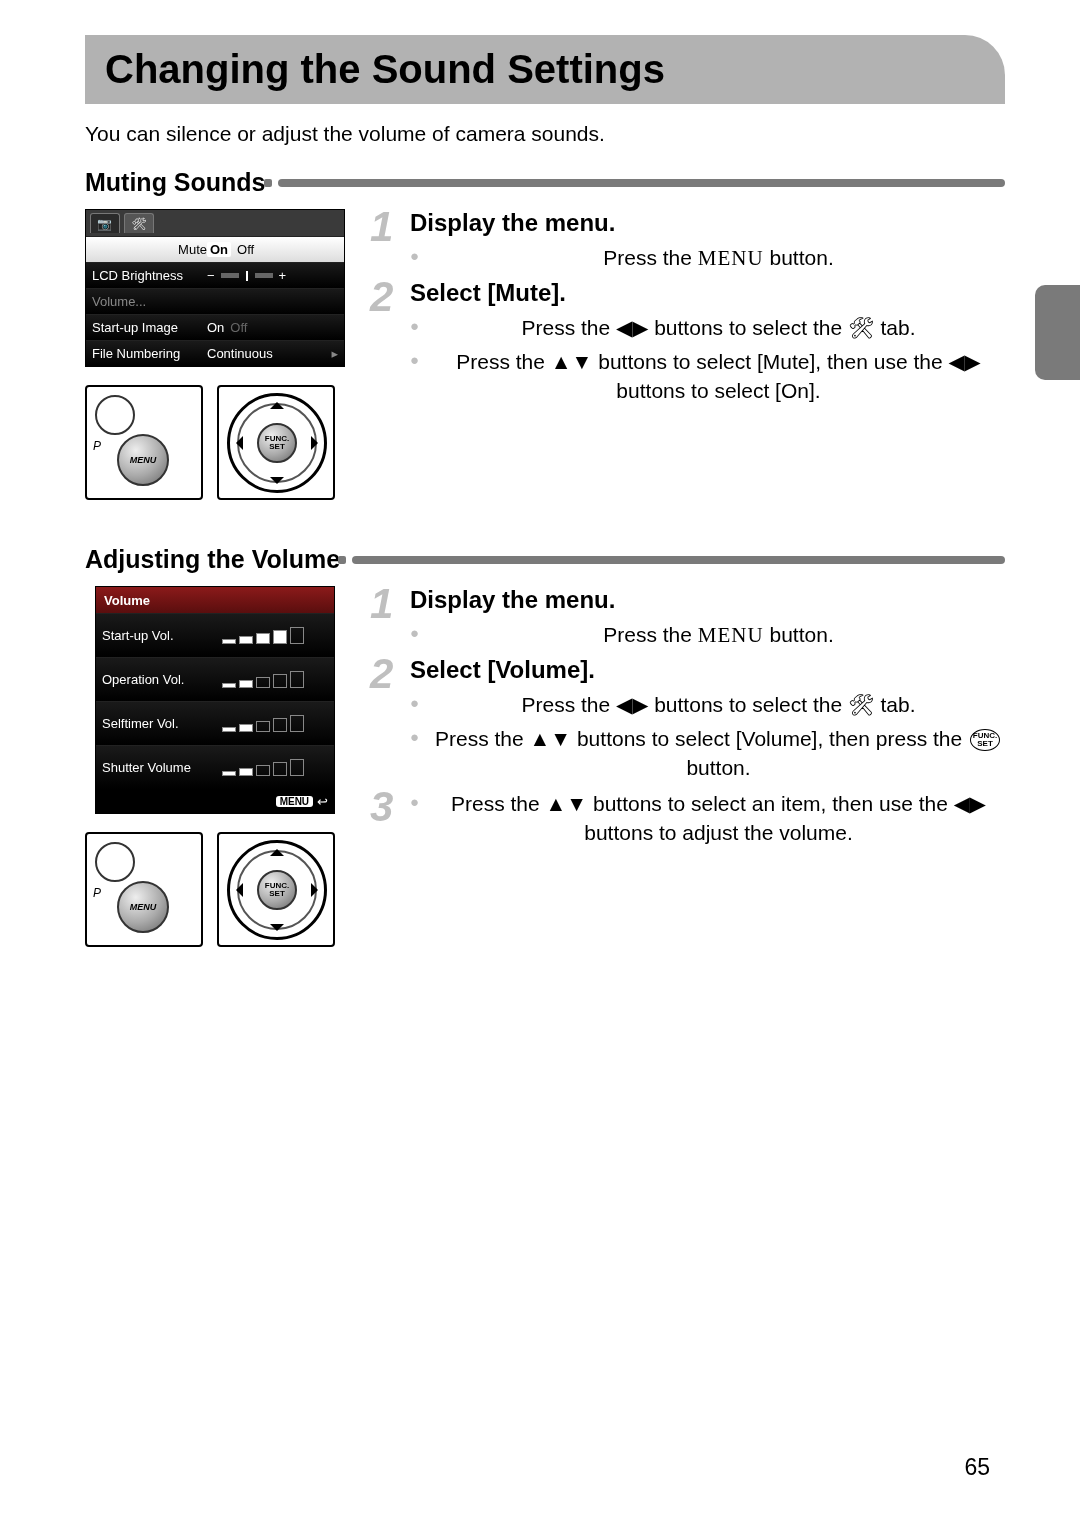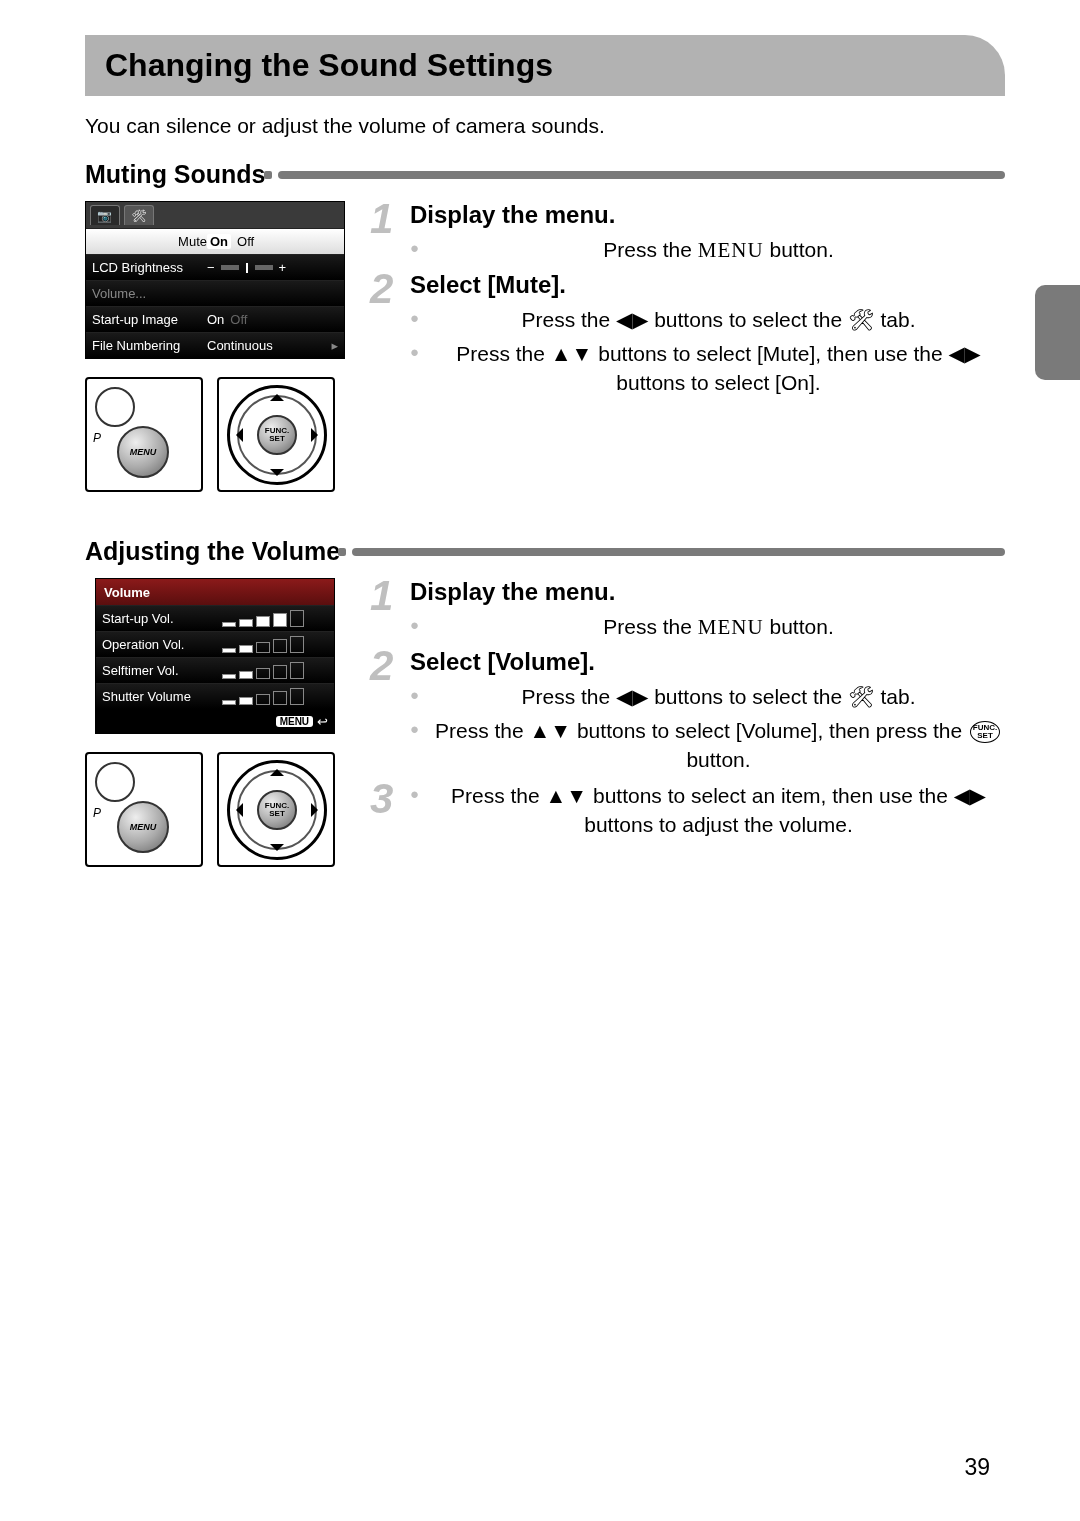--- a/index.html
+++ b/index.html
@@ -18,21 +18,21 @@
   }
   .title-bar {
     background: #b2b2b2;
     border-top-right-radius: 40px;
     padding: 12px 20px;
     margin-bottom: 18px;
   }
   .title-bar h1 {
     font-family: Arial Black, Arial, sans-serif;
     font-weight: 900;
-    font-size: 32px;
+    font-size: 40px;
   }
   .intro { font-size: 21px; margin-bottom: 22px; }
   .section-head {
     display: flex;
     align-items: center;
     gap: 12px;
     margin-bottom: 12px;
   }
   .section-head h2 {
     font-family: Arial Black, Arial, sans-serif;
@@ -134,21 +134,21 @@
   .slider { display:flex; align-items:center; gap:2px;}
   .slider .seg { width:18px; height:5px; background:#666; }
   .slider .tick { width:2px; height:10px; background:#fff; margin:0 1px;}
   .sd-icon { width:12px; height:14px; border:1px solid #aaa; border-radius:2px; display:inline-block;}
   .lcd .title-row {
     background: linear-gradient(#8b1a1a,#5a0e0e);
     height:26px; display:flex; align-items:center;
     padding:0 8px; color:#fff; font-weight:bold;
   }
   .vol-row {
-    display:flex; align-items:center; height:26px; padding:0 6px;
+    display:flex; align-items:center; height:44px; padding:0 6px;
     border-top:1px solid #222;
     background: linear-gradient(#1a1a1a,#000);
   }
   .vol-row .lbl { flex:0 0 120px; color:#fff;}
   .vbar { display:flex; gap:3px; align-items:flex-end;}
   .vbar .b { width:14px; border:1px solid #888;}
   .vbar .b1{height:5px} .vbar .b2{height:8px} .vbar .b3{height:11px}
   .vbar .b4{height:14px} .vbar .b5{height:17px}
   .vbar .fill{background:#fff;}
   .lcd .footer{
@@ -424,14 +424,14 @@
             <div class="bullet-line">
               <span>Press the </span><span class="glyph">▲▼</span><span> buttons to select an item, then use the </span><span class="glyph">◀▶</span><span> buttons to adjust the volume.</span>
             </div>
           </div>
         </div>
       </div>
     </div>
   </div>
 
   <div class="side-tab"></div>
-  <div class="pagenum">39</div>
+  <div class="pagenum">65</div>
 </div>
 
 </body></html>

